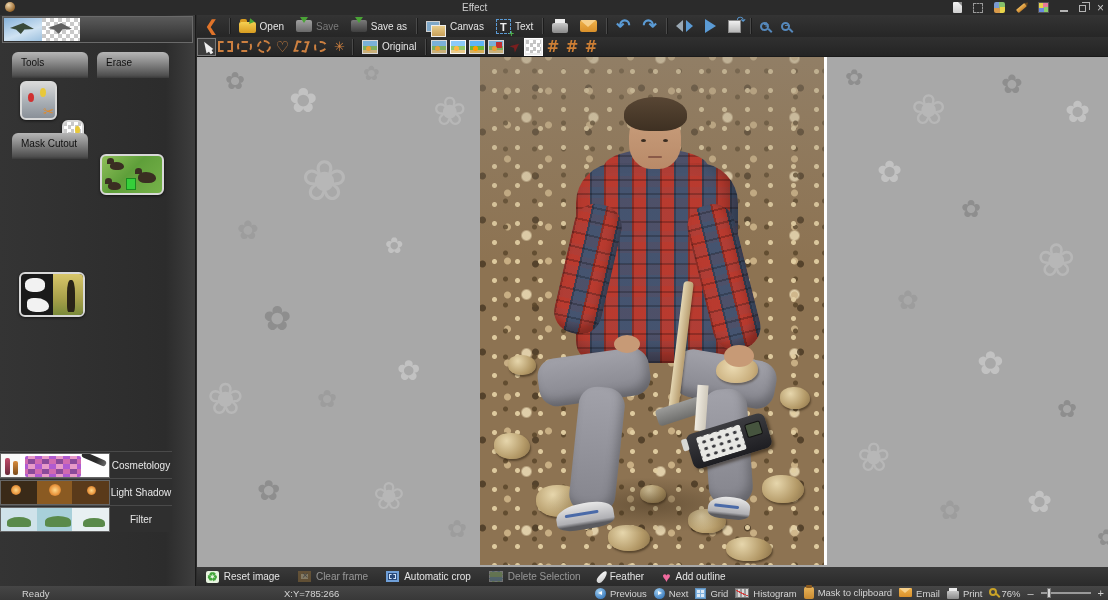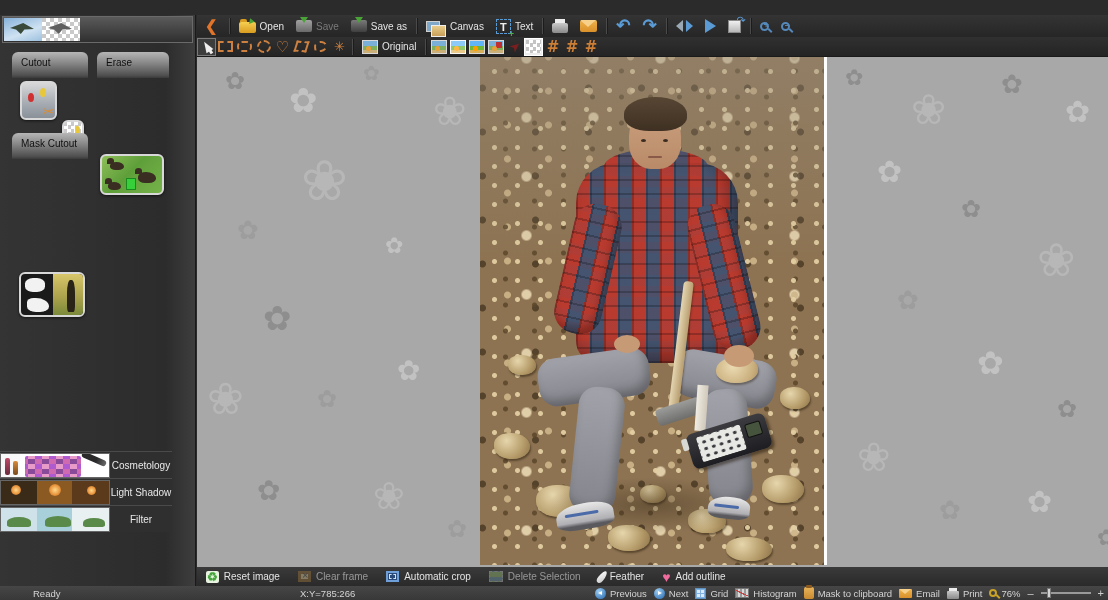--- a/index.html
+++ b/index.html
@@ -191,24 +191,24 @@
   .clearframe-ic { width:13px; height:11px; border:3px solid #8a6a3a; background:#c8b890; position:relative; }
   .clearframe-ic::after { content:"\00D7"; position:absolute; left:1px; top:-5px; color:#555; font-size:11px; }
   .crop-ic { width:13px; height:11px; border:2px solid #6f9fd8; background:#2a4a7a; position:relative; }
   .crop-ic::after { content:""; position:absolute; inset:1px; border:1px dashed #cfe2f8; }
   .delsel-ic { width:14px; height:11px; background:linear-gradient(#8aa86a 0 55%, #6a8a9a 0); border:1px dashed #aaa; }
   .feather-ic { width:6px; height:14px; background:linear-gradient(120deg,#ffffff,#c8c8c8); border-radius:50% 50% 50% 50% / 65% 65% 35% 35%; transform:rotate(38deg); }
   .heart-pink { color:#f06a9e; font-size:14px; line-height:12px; }
 
   
   .statusbar { position:absolute; left:0; top:586px; width:1108px; height:14px; background:linear-gradient(#464646,#383838); color:#d4d4d4; font-size:9.5px; display:flex; align-items:center; }
-  .st-ready { position:absolute; left:33px; }
-  .st-coords { position:absolute; left:300px; }
+  .st-ready { position:absolute; left:22px; }
+  .st-coords { position:absolute; left:284px; }
   .st-right { position:absolute; right:4px; display:flex; align-items:center; gap:7px; }
-  .sbtn { display:flex; align-items:center; gap:4px; }
+  .sbtn { display:flex; align-items:flex-start; gap:4px; }
   .circle-btn { width:11px; height:11px; border-radius:50%; background:radial-gradient(circle at 35% 30%, #9ecdf0, #3f7fc0 75%); position:relative; }
   .circle-btn::before { content:""; position:absolute; top:3.5px; }
   .circle-btn.prev::before { left:3px; border-top:2.5px solid transparent; border-bottom:2.5px solid transparent; border-right:4px solid #fff; }
   .circle-btn.next::before { left:4px; border-top:2.5px solid transparent; border-bottom:2.5px solid transparent; border-left:4px solid #fff; }
   .grid-ic { width:11px; height:11px; border:1px solid #5f92c0; background:
       repeating-linear-gradient(0deg,#7fb2e0 0 1px, transparent 1px 4px),
       repeating-linear-gradient(90deg,#7fb2e0 0 1px, transparent 1px 4px), #dce9f5; }
   .hist-ic { width:14px; height:10px; background:
       linear-gradient(25deg, transparent 44%, #d04040 44% 54%, transparent 54%),
       repeating-linear-gradient(90deg, #9a9a9a 0 2px, #d8d8d8 2px 4px); border:1px solid #777; }
@@ -222,34 +222,48 @@
   .mag-y::after { content:""; position:absolute; right:-4px; bottom:-4px; width:2px; height:5px; background:#c9a227; transform:rotate(-45deg); }
   .track { width:50px; height:2px; background:#9a9a9a; position:relative; }
   .thumbk { position:absolute; left:6px; top:-4px; width:4px; height:10px; background:#d4d4d4; border:1px solid #777; }
   .sign { font-size:11px; color:#cfcfcf; }
 </style>
 </head>
 <body>
 
 <div class="window">
 
+  <div class="titlebar">
+    <span class="app-icon"></span>
+    <span class="win-title">Effect</span>
+    <span class="tb-right">
+      <span class="ic-doc"></span>
+      <span class="ic-fullscreen"></span>
+      <span class="ic-palette"></span>
+      <span class="ic-pencil"></span>
+      <span class="ic-colorgrid"></span>
+      <span class="ic-min"></span>
+      <span class="ic-restore"></span>
+      <span class="ic-close">×</span>
+    </span>
+  </div>
 
   <div class="left-panel">
     <div class="tools-header">
       <span class="tools-thumb">
         <span class="tt-sky">
             <span class="jet"></span>
           </span>
         <span class="tt-checker">
             <span class="jet"></span>
           </span>
       </span>
     </div>
 
-    <div class="sec-h" style="left:12px; top:37px; width:76px;">Cutout</div>
+    <div class="sec-h" style="left:12px; top:37px; width:76px;">Tools</div>
     <div class="thumbbox thumb-soccer" style="left:20px; top:66px; width:37px; height:39px;">
       <span class="dot" style="left:6px;top:10px;width:6px;height:9px;background:#d03030;"></span>
       <span class="dot" style="left:18px;top:5px;width:6px;height:9px;background:#e8c83a;"></span>
       <span class="scissors">✂</span>
     </div>
     <div class="thumbbox thumb-checker2" style="left:62px; top:66px; width:22px; height:35px;">
       <span class="dot" style="left:4px;top:14px;width:5px;height:8px;background:#d03030;"></span>
       <span class="dot" style="left:11px;top:4px;width:5px;height:8px;background:#e8c83a;"></span>
     </div>
 

